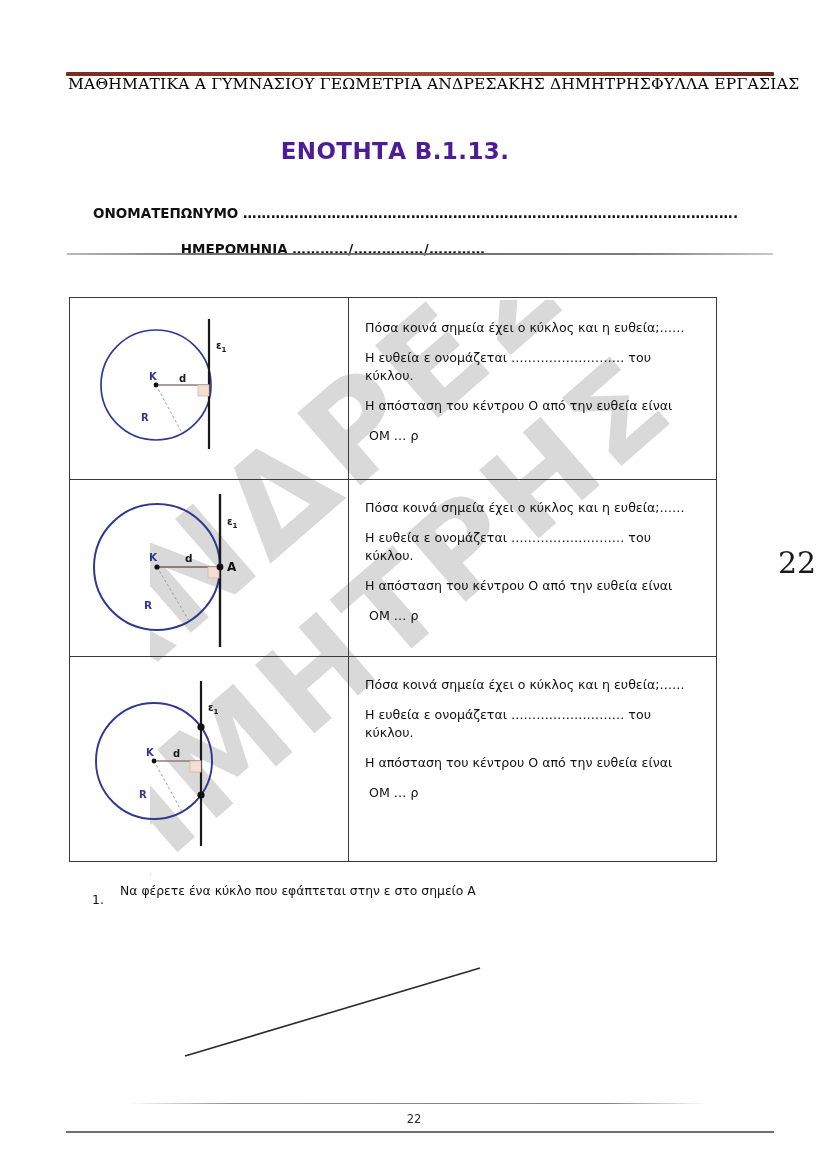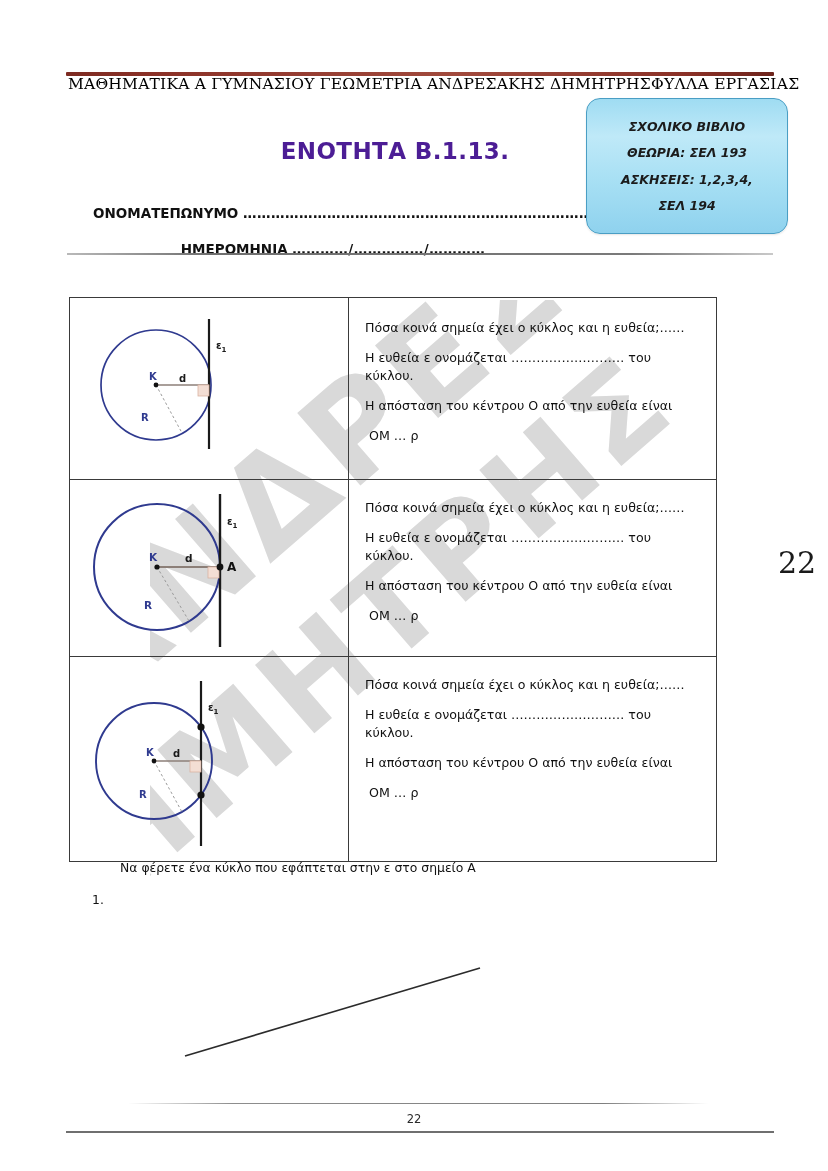--- a/index.html
+++ b/index.html
@@ -138,21 +138,21 @@
     font-family:"DejaVu Serif","Liberation Serif",serif;
     font-size:30px;color:#1a1a1a;
   }
 
   
   .ex-num{
     position:absolute;left:92px;top:892px;
     font-size:12.4px;color:#111;
   }
   .ex-text{
-    position:absolute;left:120px;top:860px;
+    position:absolute;left:120px;top:883px;
     font-size:12.4px;color:#111;white-space:nowrap;
   }
   .ex-line{position:absolute;left:60px;top:940px;width:520px;height:130px;}
 
   
   .foot-rule-top{
     position:absolute;left:128px;top:1103px;width:580px;height:1.4px;
     background:linear-gradient(to right,#ffffff,#8d8d8d 18%,#7f7f7f 82%,#ffffff);
   }
   .foot-num{
@@ -189,26 +189,20 @@
   <div class="name-row">
     <span>ΟΝΟΜΑΤΕΠΩΝΥΜΟ</span>
     <span class="dots">…………………………………………………………………………………………….</span>
   </div>
   <div class="date-row">
     <span>ΗΜΕΡΟΜΗΝΙΑ</span>
     <span class="dots">…………/……………/…………</span>
   </div>
   <div class="sep-rule"></div>
 
-  <div class="infobox">
-    <div>ΣΧΟΛΙΚΟ ΒΙΒΛΙΟ</div>
-    <div>ΘΕΩΡΙΑ:  ΣΕΛ 193</div>
-    <div>ΑΣΚΗΣΕΙΣ: 1,2,3,4,</div>
-    <div>ΣΕΛ 194</div>
-  </div>
 
   <div class="tbl">
     <div class="outer"></div>
     <div class="vdiv"></div>
     <div class="hdiv a"></div>
     <div class="hdiv b"></div>
 
     <div class="diag r1">
       <svg width="279" height="182" viewBox="0 0 279 182">
         <circle cx="87" cy="88" r="55" fill="none" stroke="#2f3a8f" stroke-width="1.7"></circle>

